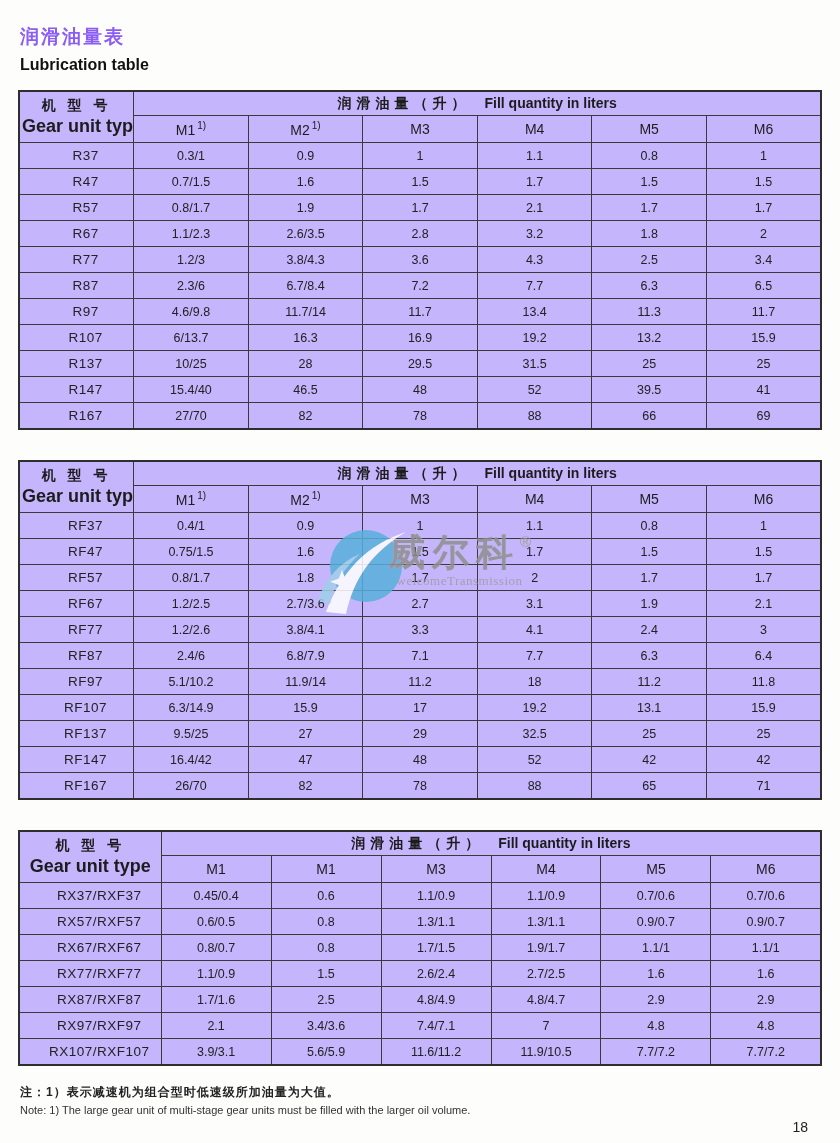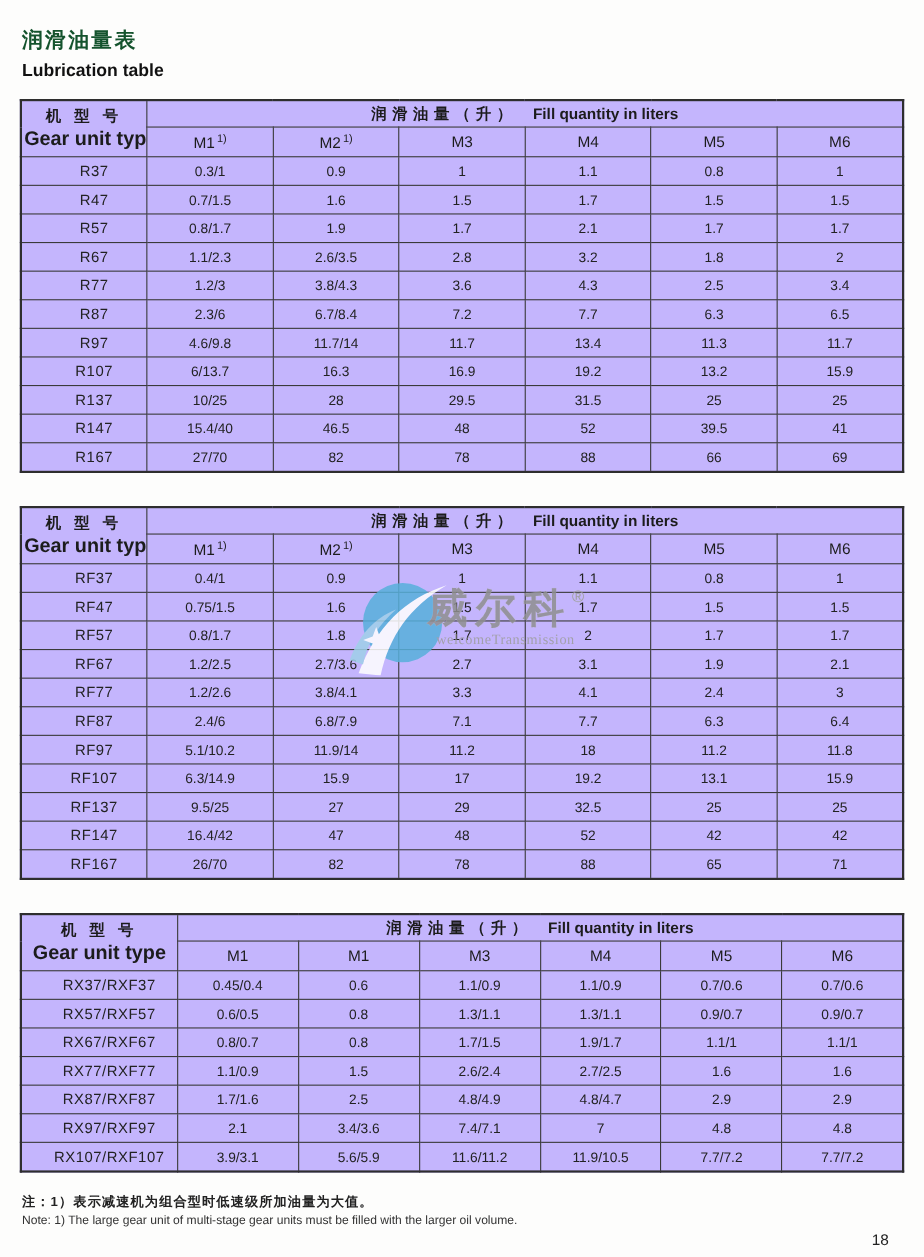--- a/index.html
+++ b/index.html
@@ -2,21 +2,21 @@
 <html><head>
 <meta charset="utf-8">
 <style>
   html,body { margin:0; padding:0; background:#e8e8e8; }
   body { font-family:"Liberation Sans", sans-serif; }
   .page {
     position:relative; width:840px; height:1143px; margin:0 auto;
     background:#fdfdfc; color:#1c1c1c; box-sizing:border-box;
     padding:18px 18px 0 18px; overflow:hidden;
   }
-  .title-zh { font-size:19px; font-weight:bold; letter-spacing:2px; margin:6px 0 6px 2px; color:#14532d; }
+  .title-zh { font-size:19px; font-weight:bold; letter-spacing:2px; margin:6px 0 6px 2px; color:#8b5cf6; }
   .title-en { font-size:16px; font-weight:bold; margin:0 0 16px 2px; color:#111; }
 
   table.lube {
     width:804px; border-collapse:collapse; table-layout:fixed;
     margin-bottom:30px; background:#c4b5fd;
   }
   table.lube th, table.lube td {
     border:1px solid #3a3a3a; text-align:center; vertical-align:middle;
     padding:0 2px; overflow:hidden; white-space:nowrap;
   }

